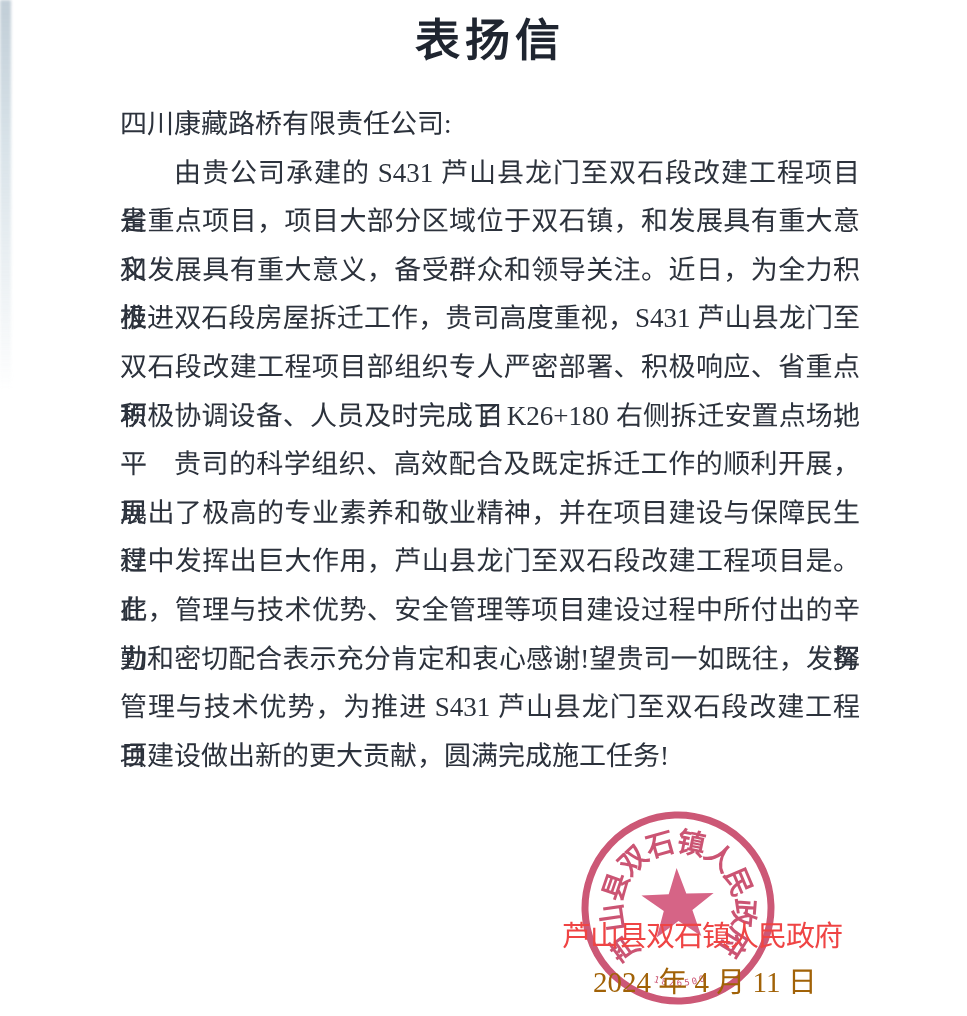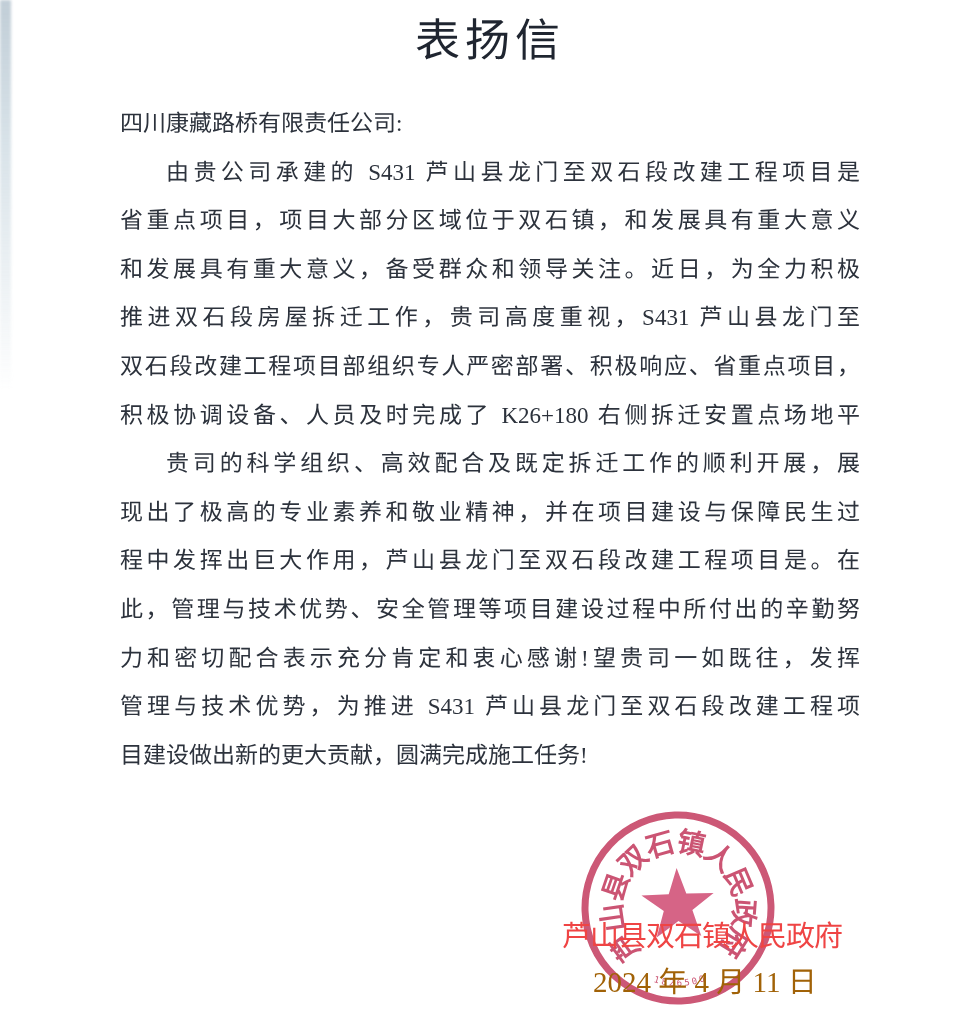--- a/index.html
+++ b/index.html
@@ -19,26 +19,26 @@
       rgba(160,185,200,.42) 35%,
       rgba(178,198,210,.25) 70%,
       rgba(200,214,222,.10) 92%,
       rgba(255,255,255,0) 100%);
     filter:blur(1.5px);
     pointer-events:none;
   }
   .doc-title{
     position:absolute;left:120px;top:4px;width:740px;
     text-align:center;
-    font-size:45px;font-weight:normal;letter-spacing:5px;
+    font-size:45px;font-weight:bold;letter-spacing:5px;
     color:#1f2530;
   }
   .body-block{
     position:absolute;left:120px;top:100px;width:740px;
-    font-size:23px;
+    font-size:27px;
     line-height:48.6px;
   }
   .line{
     height:48.6px;white-space:nowrap;
   }
   .jline{
     white-space:normal;
     text-align:justify;
     text-align-last:justify;
     text-justify:inter-character;

